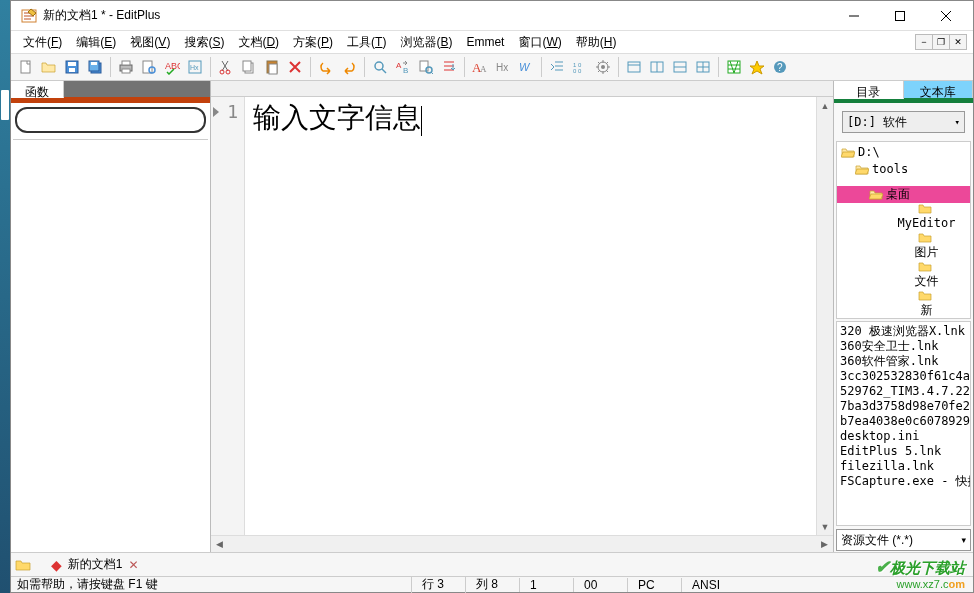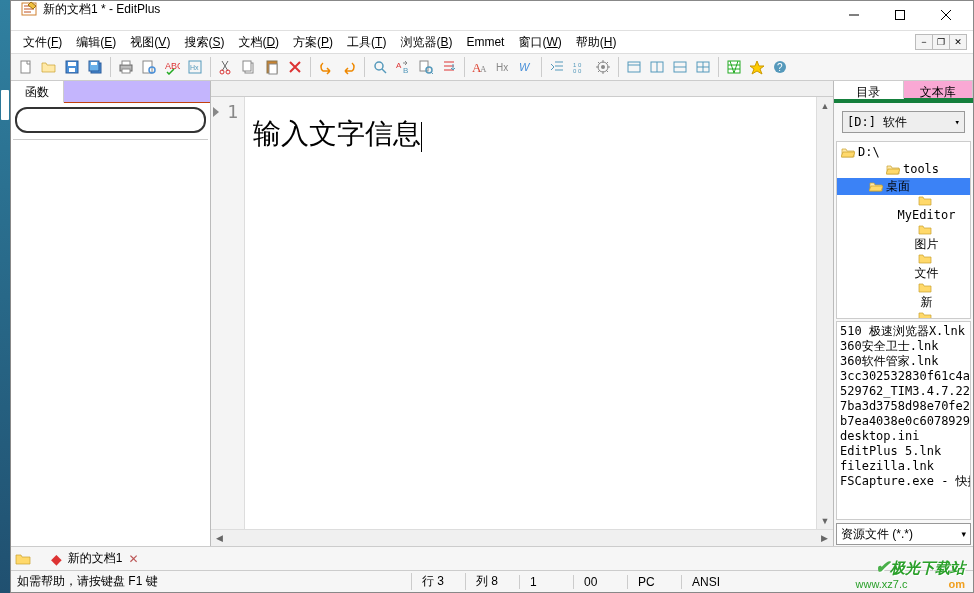--- a/index.html
+++ b/index.html
@@ -1,78 +1,78 @@
 <!DOCTYPE html>
 <html><head>
 <meta charset="utf-8">
 <style>
 * { box-sizing: border-box; margin: 0; padding: 0; }
 body { font-family: "Microsoft YaHei", Tahoma, sans-serif; font-size: 12px; background: #2a5a7a; overflow: hidden; width: 974px; height: 593px; position: relative; }
 .desktop-edge { position: absolute; left: 0; top: 0; width: 10px; height: 593px; background: linear-gradient(180deg, #3080a0, #205070); }
 .desk-icon { width: 8px; height: 30px; margin: 90px 1px 40px; background: #fff; border-radius: 1px; }
 .appwin { position: absolute; left: 10px; top: 0; width: 964px; height: 593px; background: #fff; border: 1px solid #888; display: flex; flex-direction: column; }
-.titlebar { height: 30px; display: flex; align-items: flex-start; padding: 0 4px; background: #fff; border-bottom: 1px solid #e0e0e0; }
+.titlebar { height: 30px; display: flex; align-items: center; padding: 0 4px; background: #fff; border-bottom: 1px solid #e0e0e0; }
 .titlebar .appicon { width: 16px; height: 16px; margin: 0 6px; }
 .titlebar .title { flex: 1; font-size: 12px; }
 .winbtns { display: flex; }
 .winbtn { width: 46px; height: 28px; display: flex; align-items: center; justify-content: center; font-size: 14px; color: #333; }
 .menubar { height: 22px; display: flex; align-items: center; padding: 0 6px; background: #fff; gap: 2px; }
 .menuitem { padding: 2px 6px; font-size: 12px; }
 .menuitem u { text-decoration: underline; }
 .childbtns { margin-left: auto; display: flex; gap: 0; }
 .childbtn { width: 18px; height: 16px; border: 1px solid #bbb; background: #f4f4f4; font-size: 9px; display: flex; align-items: center; justify-content: center; margin-left: -1px; }
 .toolbar { height: 28px; display: flex; align-items: center; padding: 2px 4px; background: #f6f6f6; border-top: 1px solid #ddd; border-bottom: 1px solid #ccc; gap: 1px; }
 .tbtn { width: 22px; height: 22px; display: flex; align-items: center; justify-content: center; border: 1px solid transparent; border-radius: 2px; }
 .tsep { width: 1px; height: 20px; background: #ccc; margin: 0 3px; }
 .mainrow { flex: 1; display: flex; min-height: 0; }
 .leftpanel { width: 200px; border-right: 1px solid #bbb; display: flex; flex-direction: column; background: #fff; }
-.functabs { height: 22px; display: flex; border-bottom: 1px solid #c2410c; background: #c4b5fd; }
+.functabs { height: 22px; display: flex; border-bottom: 6px solid #c2410c; background: #737373; }
 .functab { padding: 3px 14px; border-right: 1px solid #ccc; font-size: 12px; background: #fff; border-bottom: 1px solid #fff; margin-bottom: -1px; }
 .funcfield { margin: 4px; height: 26px; border: 2px solid #333; border-radius: 12px; background: #fff; }
 .funcbody { flex: 1; border-top: 1px solid #ccc; background: #fff; margin: 2px; }
 .editorwrap { flex: 1; display: flex; flex-direction: column; min-width: 0; }
 .editor { flex: 1; display: flex; background: #fff; position: relative; }
 .ruler { height: 16px; background: #f0f0f0; border-bottom: 1px solid #ccc; display: flex; align-items: center; padding-left: 36px; font-size: 9px; color: #777; gap: 38px; }
 .gutter { width: 34px; background: #f4f4f4; border-right: 1px solid #ddd; text-align: right; padding: 4px 6px 0 0; color: #888; font-size: 18px; font-family: Consolas, monospace; position: relative; }
 .gutter .mark { position: absolute; left: 2px; top: 10px; width: 0; height: 0; border-left: 6px solid #888; border-top: 5px solid transparent; border-bottom: 5px solid transparent; }
-.textarea { flex: 1; padding: 18px 8px; font-size: 28px; font-family: "SimSun", serif; position: relative; }
+.textarea { flex: 1; padding: 2px 8px; font-size: 28px; font-family: "SimSun", serif; position: relative; }
 .caret { display: inline-block; width: 1px; height: 30px; background: #000; vertical-align: middle; animation: blink 1s infinite; }
 @keyframes blink { 50% { opacity: 0; } }
 .vscroll { width: 17px; background: #f0f0f0; border-left: 1px solid #ddd; position: relative; }
 .vscroll .up, .vscroll .dn { height: 17px; background: #f0f0f0; display: flex; align-items: center; justify-content: center; font-size: 9px; color: #666; }
 .vscroll .dn { position: absolute; bottom: 0; width: 100%; }
 .hscroll { height: 17px; background: #f0f0f0; border-top: 1px solid #ddd; display: flex; }
 .hscroll .lf, .hscroll .rt { width: 17px; display: flex; align-items: center; justify-content: center; font-size: 9px; color: #666; }
 .hscroll .track { flex: 1; }
 .rightpanel { width: 140px; border-left: 1px solid #bbb; display: flex; flex-direction: column; background: #f8f8f8; }
 .rtabs { height: 22px; display: flex; border-bottom: 5px solid #15803d; }
-.rtab { flex: 1; text-align: center; padding: 3px 0; font-size: 12px; border-right: 1px solid #ccc; background: #f9a8d4; }
+.rtab { flex: 1; text-align: center; padding: 3px 0; font-size: 12px; border-right: 1px solid #ccc; background: #7dd3fc; }
 .rtab.active { background: #fff; border-bottom: 1px solid #fff; margin-bottom: -1px; }
 .drivesel { height: 22px; margin: 8px; border: 1px solid #999; background: #eee; display: flex; align-items: center; padding: 0 4px; font-family: Consolas, monospace; font-size: 12px; }
 .drivesel .arr { margin-left: auto; font-size: 9px; }
 .tree { flex: 0 0 178px; overflow: auto; background: #fff; border: 1px solid #ccc; margin: 0 2px; padding: 2px 0; font-family: "SimSun", Consolas, monospace; font-size: 12px; line-height: 17px; }
 .treeitem { display: flex; align-items: center; white-space: nowrap; }
 .treeitem .fold { width: 14px; height: 12px; margin-right: 3px; }
-.treeitem.sel { background: #3b82f6; }
-.pad0 { padding-left: 4px; } .pad1 { padding-left: 18px; justify-content: center; } .pad2 { padding-left: 32px; } .pad3 { padding-left: 46px; flex-direction: column; }
+.treeitem.sel { background: #ec4899; margin-top: 8px; }
+.pad0 { padding-left: 4px; } .pad1 { padding-left: 18px; } .pad2 { padding-left: 32px; } .pad3 { padding-left: 46px; flex-direction: column; }
 .filelist { flex: 1; overflow: auto; background: #fff; border: 1px solid #ccc; margin: 2px; padding: 2px 3px; font-family: Consolas, "SimSun", monospace; font-size: 12px; line-height: 15px; white-space: nowrap; min-height: 100px; }
 .filterrow { height: 22px; margin: 1px 2px; border: 1px solid #999; background: #fff; display: flex; align-items: center; padding: 0 4px; font-size: 12px; }
 .filterrow .arr { margin-left: auto; font-size: 9px; }
 .doctabs { height: 24px; display: flex; align-items: center; border-top: 1px solid #ccc; background: #f6f6f6; padding: 0 4px; }
 .docfold { width: 16px; height: 16px; margin-right: 12px; }
 .doctab { display: flex; align-items: center; gap: 6px; padding: 2px 8px; font-size: 12px; }
 .doctab .dot { color: #d33; font-size: 14px; line-height: 10px; }
 .doctab .x { color: #b55; font-size: 12px; }
-.statusbar { height: 22px; display: flex; align-items: center; border-top: 1px solid #ccc; background: #f6f6f6; font-size: 12px; position: relative; }
+.statusbar { height: 16px; display: flex; align-items: center; border-top: 1px solid #ccc; background: #f6f6f6; font-size: 12px; position: relative; }
 .statusbar .hint { padding: 0 6px; flex: 0 0 400px; }
 .statcell { border-left: 1px solid #ccc; padding: 0 10px; min-width: 54px; }
 .watermark { position: absolute; right: 8px; bottom: 2px; text-align: right; font-size: 12px; pointer-events: none; }
 .watermark .logo { font-size: 15px; font-weight: bold; font-style: italic; color: #2aa02a; text-shadow: 1px 1px #fff; }
 .watermark .url { font-size: 11px; color: #2aa02a; }
-.watermark .url b { color: #f0a020; margin-left: 41px; }
+.watermark .url b { color: #f0a020; }
 svg.foldericon .body { fill: #ffd96b; stroke: #c9a22f; stroke-width: 0.7; }
 svg.foldericon.open .body { fill: #ffe9a8; }
 </style>
 </head>
 <body>
 
 <div class="desktop-edge">
   <div class="desk-icon"></div>
 </div>
 
@@ -407,21 +407,21 @@
             <span>新</span>
           </div>
           <div class="treeitem pad3">
             <svg class="foldericon fold" width="14" height="12">
               <path class="body" d="M1 2h4l1 2h7v6H1z"></path>
             </svg>
             <span>资源文件</span>
           </div>
         </div>
       <div class="filelist" id="filelist">
-          <div class="fileitem">510 极速浏览器X.lnk</div>
+          <div class="fileitem">320 极速浏览器X.lnk</div>
           <div class="fileitem">360安全卫士.lnk</div>
           <div class="fileitem">360软件管家.lnk</div>
           <div class="fileitem">3cc302532830f61c4a1</div>
           <div class="fileitem">529762_TIM3.4.7.220</div>
           <div class="fileitem">7ba3d3758d98e70fe25</div>
           <div class="fileitem">b7ea4038e0c60789292</div>
           <div class="fileitem">desktop.ini</div>
           <div class="fileitem">EditPlus 5.lnk</div>
           <div class="fileitem">filezilla.lnk</div>
           <div class="fileitem">FSCapture.exe - 快捷</div>

